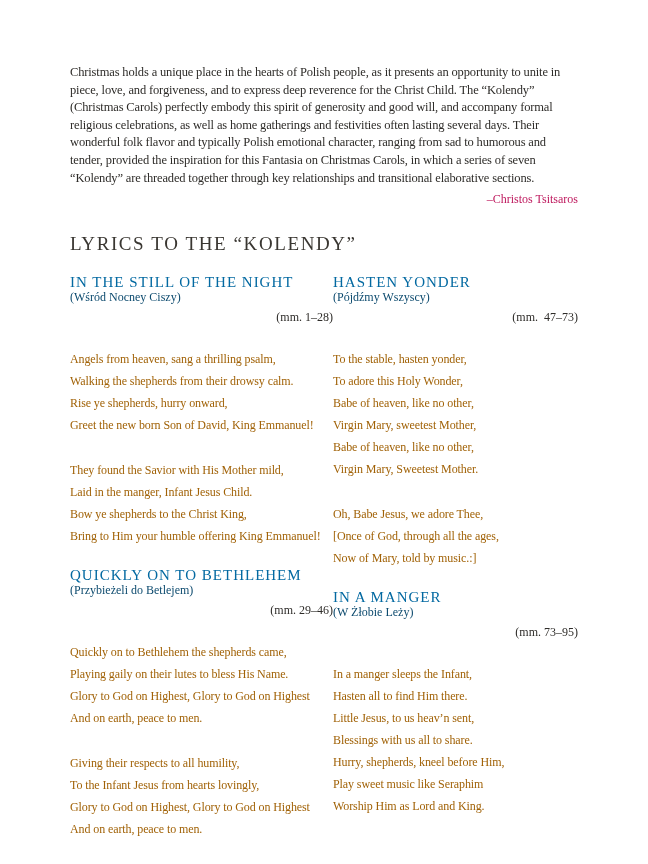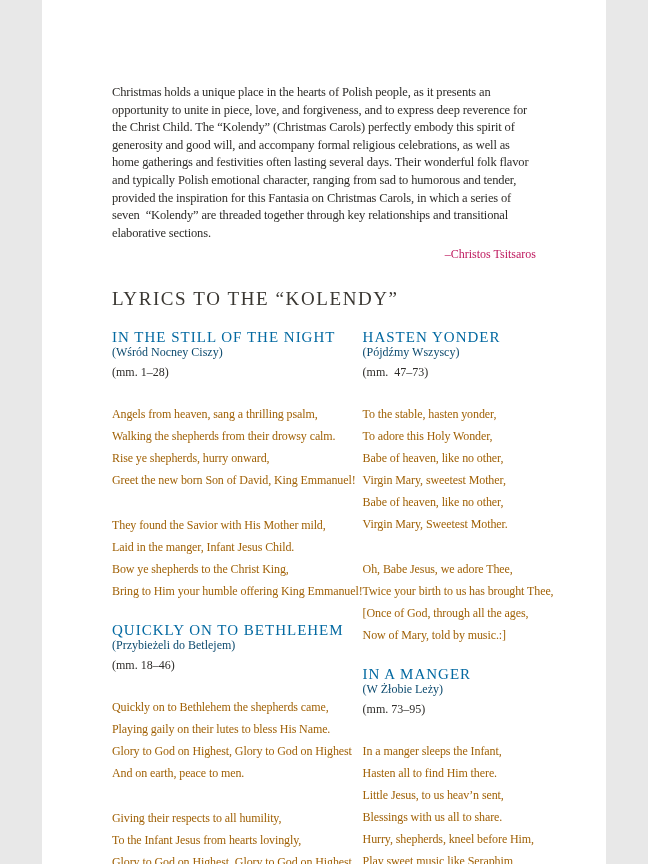--- a/index.html
+++ b/index.html
@@ -1,25 +1,25 @@
 <!DOCTYPE html>
 <html><head>
 <meta charset="utf-8">
 <style>
   * { margin: 0; padding: 0; box-sizing: border-box; }
   html, body { background: #e8e8e8; }
   .page {
-    width: 564px;
+    width: 648px;
     height: 864px;
     margin: 0 auto;
     background: #ffffff;
     color: #2e2c29;
     font-family: "Liberation Serif", "DejaVu Serif", serif;
     position: relative;
-    padding: 84px 70px 0 70px;
+    padding: 64px 70px 0 70px;
     overflow: hidden;
   }
   .intro {
     font-size: 12.5px;
     line-height: 17.6px;
     letter-spacing: -0.15px;
     white-space: pre-wrap;
     color: #2e2c29;
     text-align: left;
   }
@@ -56,20 +56,21 @@
     line-height: 14px;
     color: #0c4a6e;
     white-space: pre-wrap;
   }
   .section-measures {
     margin-top: 6px;
     font-size: 12px;
     line-height: 15px;
     color: #2e2c29;
     white-space: pre-wrap;
+    text-align: right;
   }
   .stanza { margin-top: 23px; }
   .stanza + .stanza { }
   .lyric-line {
     font-size: 12px;
     line-height: 22px;
     letter-spacing: -0.1px;
     white-space: nowrap;
     color: #a16207;
   }
@@ -96,21 +97,21 @@
           <div class="stanza">
             <div class="lyric-line">They found the Savior with His Mother mild,</div>
             <div class="lyric-line">Laid in the manger, Infant Jesus Child.</div>
             <div class="lyric-line">Bow ye shepherds to the Christ King,</div>
             <div class="lyric-line">Bring to Him your humble offering King Emmanuel!</div>
           </div>
         </div>
         <div class="section">
           <h2 class="section-title">QUICKLY ON TO BETHLEHEM</h2>
           <div class="section-subtitle">(Przybieżeli do Betlejem)</div>
-          <div class="section-measures">(mm. 18–46)</div>
+          <div class="section-measures">(mm. 29–46)</div>
           <div class="stanza">
             <div class="lyric-line">Quickly on to Bethlehem the shepherds came,</div>
             <div class="lyric-line">Playing gaily on their lutes to bless His Name.</div>
             <div class="lyric-line">Glory to God on Highest, Glory to God on Highest</div>
             <div class="lyric-line">And on earth, peace to men.</div>
           </div>
           <div class="stanza">
             <div class="lyric-line">Giving their respects to all humility,</div>
             <div class="lyric-line">To the Infant Jesus from hearts lovingly,</div>
             <div class="lyric-line">Glory to God on Highest, Glory to God on Highest</div>
@@ -126,21 +127,20 @@
           <div class="stanza">
             <div class="lyric-line">To the stable, hasten yonder,</div>
             <div class="lyric-line">To adore this Holy Wonder,</div>
             <div class="lyric-line">Babe of heaven, like no other,</div>
             <div class="lyric-line">Virgin Mary, sweetest Mother,</div>
             <div class="lyric-line">Babe of heaven, like no other,</div>
             <div class="lyric-line">Virgin Mary, Sweetest Mother.</div>
           </div>
           <div class="stanza">
             <div class="lyric-line">Oh, Babe Jesus, we adore Thee,</div>
-            <div class="lyric-line">Twice your birth to us has brought Thee,</div>
             <div class="lyric-line">[Once of God, through all the ages,</div>
             <div class="lyric-line">Now of Mary, told by music.:]</div>
           </div>
         </div>
         <div class="section">
           <h2 class="section-title">IN A MANGER</h2>
           <div class="section-subtitle">(W Żłobie Leży)</div>
           <div class="section-measures">(mm. 73–95)</div>
           <div class="stanza">
             <div class="lyric-line">In a manger sleeps the Infant,</div>

